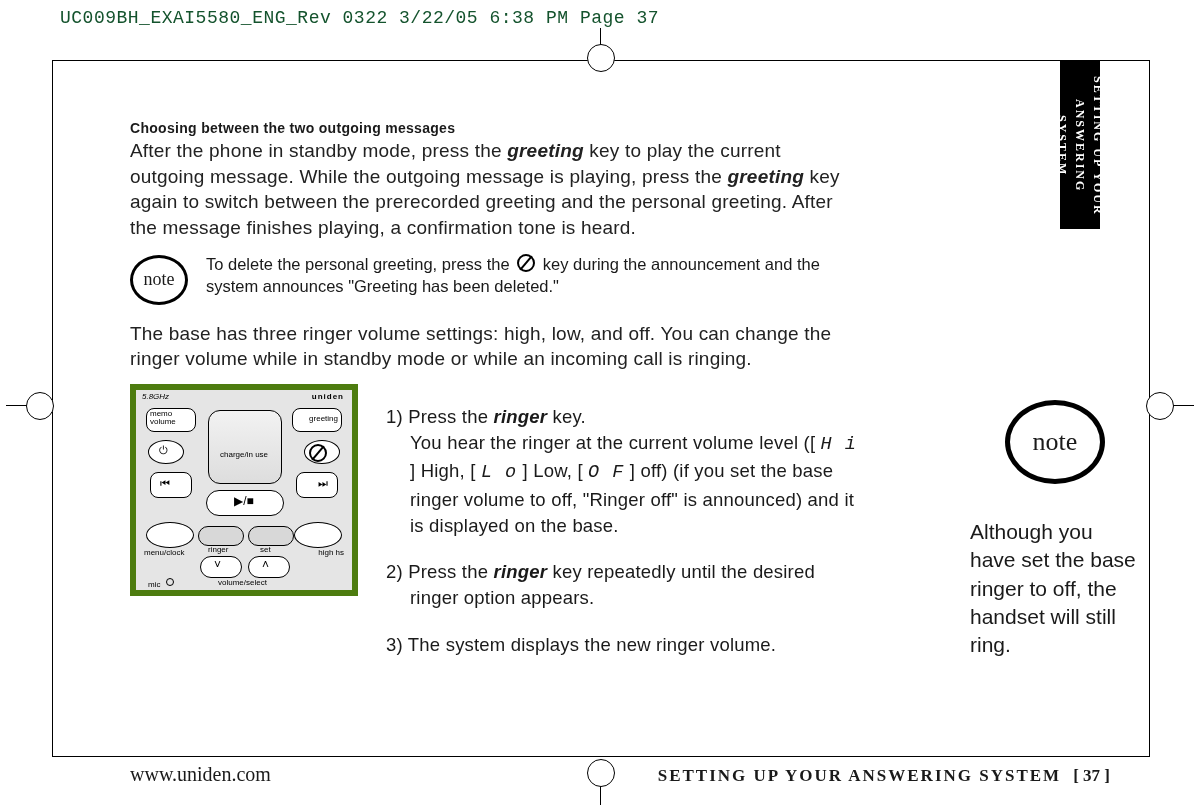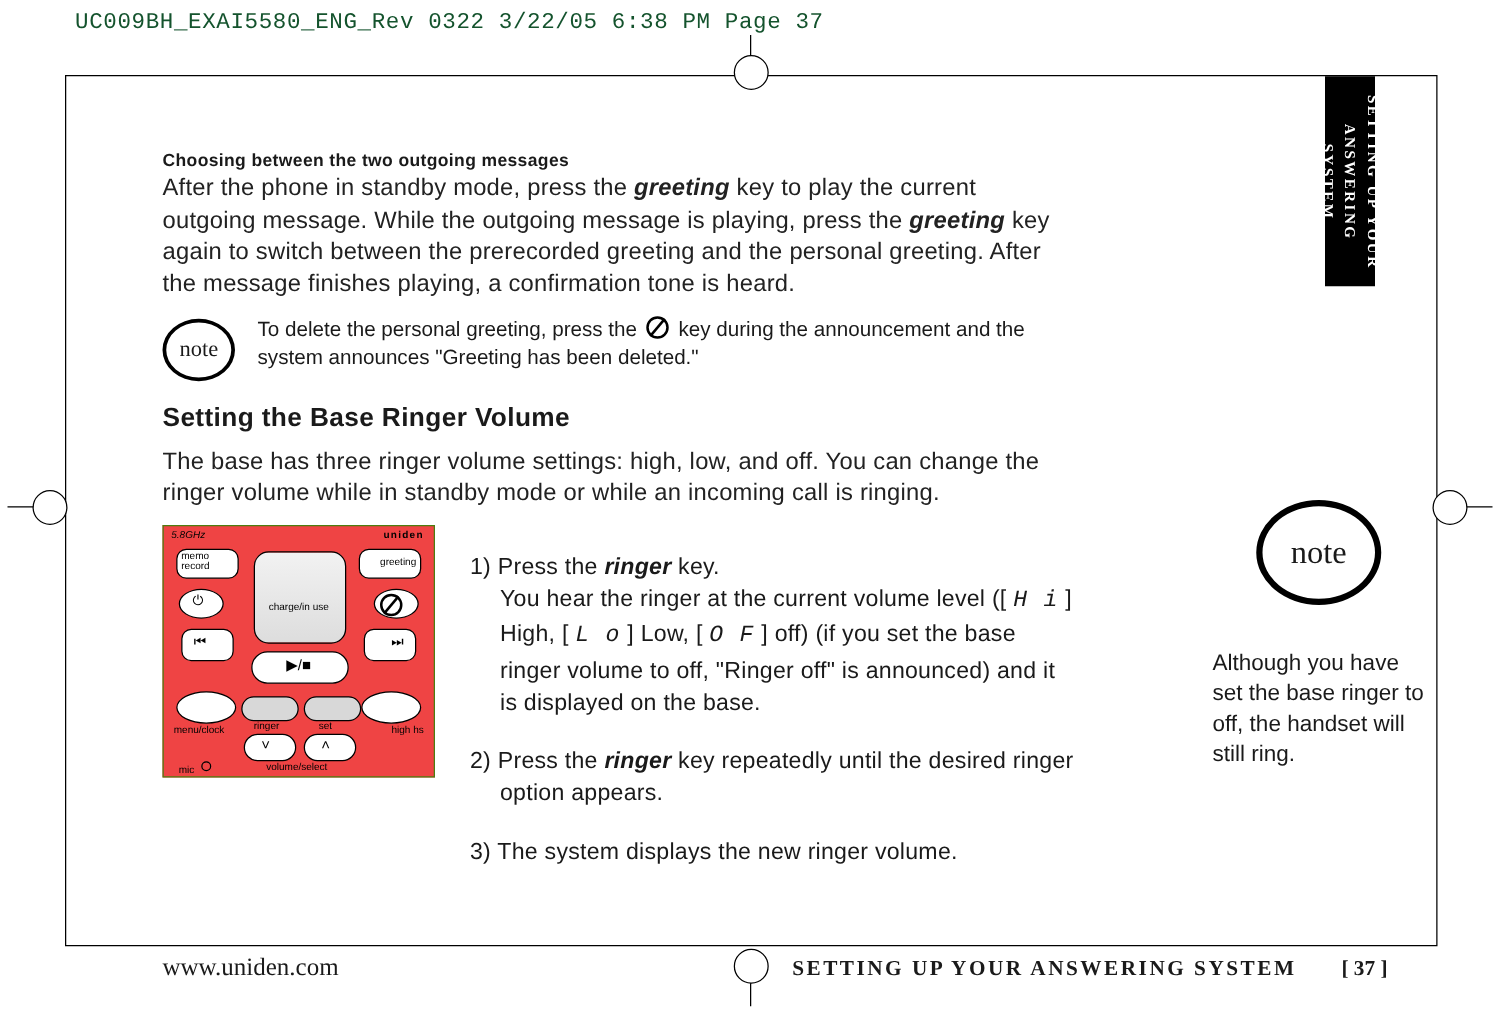--- a/index.html
+++ b/index.html
@@ -121,24 +121,24 @@
 
   .two-col {
     display: flex;
     gap: 28px;
     align-items: flex-start;
   }
 
   .device-illus {
     width: 216px;
     height: 200px;
-    border: 1px solid #4d7c0f;
+    border: 6px solid #4d7c0f;
     flex: 0 0 auto;
     position: relative;
-    background: #ef4444;
+    background: #e5e5e5;
     overflow: hidden;
   }
 
   .steps {
     font-size: 18.5px;
     line-height: 1.42;
     letter-spacing: 0.2px;
   }
   .steps ol { margin: 0; padding-left: 0; list-style: none; }
   .steps li { margin-bottom: 6px; padding-left: 24px; text-indent: -24px; margin-top: 20px; }
@@ -186,42 +186,42 @@
     width: 90px; height: 74px;
     border: 5px solid #000;
     border-radius: 50%;
     display: flex;
     align-items: center; justify-content: center;
     font-family: Georgia, serif;
     font-size: 26px;
     margin: 0 auto 16px auto;
   }
   .side-note .sn-text {
-    font-size: 18px;
+    font-size: 21px;
     line-height: 1.35;
     margin-top: 34px;
   }
 
   .footer {
     position: absolute;
     left: 130px;
     right: 90px;
     top: 715px;
     display: flex;
     justify-content: space-between;
     align-items: baseline;
     font-family: Georgia, "Times New Roman", serif;
   }
   .footer .url { font-size: 20px; margin-top: 48px; }
   .footer .ftitle {
     font-weight: bold;
     letter-spacing: 2px;
     font-size: 17px;
   }
-  .footer .pageno { font-weight: bold; font-size: 17px; margin-left: 32px; }
+  .footer .pageno { font-weight: bold; font-size: 17px; margin-left: 8px; }
 
   
   .dv-label { position: absolute; font-size: 8px; font-family: Arial, sans-serif; color:#000; }
   .dv-btn { position:absolute; border:1.5px solid #000; border-radius:8px; background:#fff; }
   .dv-cap { position:absolute; border:1.5px solid #000; border-radius:14px; background:#fff; }
   .dv-oval { position:absolute; border:1.5px solid #000; border-radius:50%; background:#fff; }
 </style>
 </head>
 <body>
 
@@ -255,31 +255,30 @@
     <span>After the phone in standby mode, press the </span><span class="kw">greeting</span><span> key to play the current outgoing message. While the outgoing message is playing, press the </span><span class="kw">greeting</span><span> key again to switch between the prerecorded greeting and the personal greeting. After the message finishes playing, a confirmation tone is heard.</span>
   </p>
 
   <div class="note-row">
     <div class="note-badge">note</div>
     <div class="note-text">
       <span>To delete the personal greeting, press the </span><span class="slashzero"></span><span> key during the announcement and the system announces "Greeting has been deleted."</span>
     </div>
   </div>
 
-  <h3 class="section">Setting the Base Ringer Volume</h3>
   <p class="body">The base has three ringer volume settings: high, low, and off. You can change the ringer volume while in standby mode or while an incoming call is ringing.</p>
 
   <div class="two-col">
 
     <div class="device-illus">
       <div class="dv-label" style="top:2px; left:6px; font-style:italic;">5.8GHz</div>
       <div class="dv-label" style="top:2px; right:8px; font-weight:bold; letter-spacing:1px;">uniden</div>
 
       <div class="dv-btn" style="top:18px; left:10px; width:48px; height:22px;"></div>
-      <div class="dv-label" style="top:20px; left:14px; width:40px; line-height:1;">memo record</div>
+      <div class="dv-label" style="top:20px; left:14px; width:40px; line-height:1;">memo volume</div>
 
       <div class="dv-btn" style="top:18px; right:10px; width:48px; height:22px;"></div>
       <div class="dv-label" style="top:24px; right:14px;">greeting</div>
 
       <div style="position:absolute; top:20px; left:72px; width:72px; height:72px; border:1.5px solid #000; border-radius:12px; background:linear-gradient(#f2f2f2,#ddd);"></div>
       <div class="dv-label" style="top:60px; left:84px;">charge/in use</div>
 
       <div class="dv-oval" style="top:50px; left:12px; width:34px; height:22px;"></div>
       <div class="dv-label" style="top:54px; left:23px; font-size:11px;">⏻</div>
       <div class="dv-oval" style="top:50px; right:12px; width:34px; height:22px;"></div>

